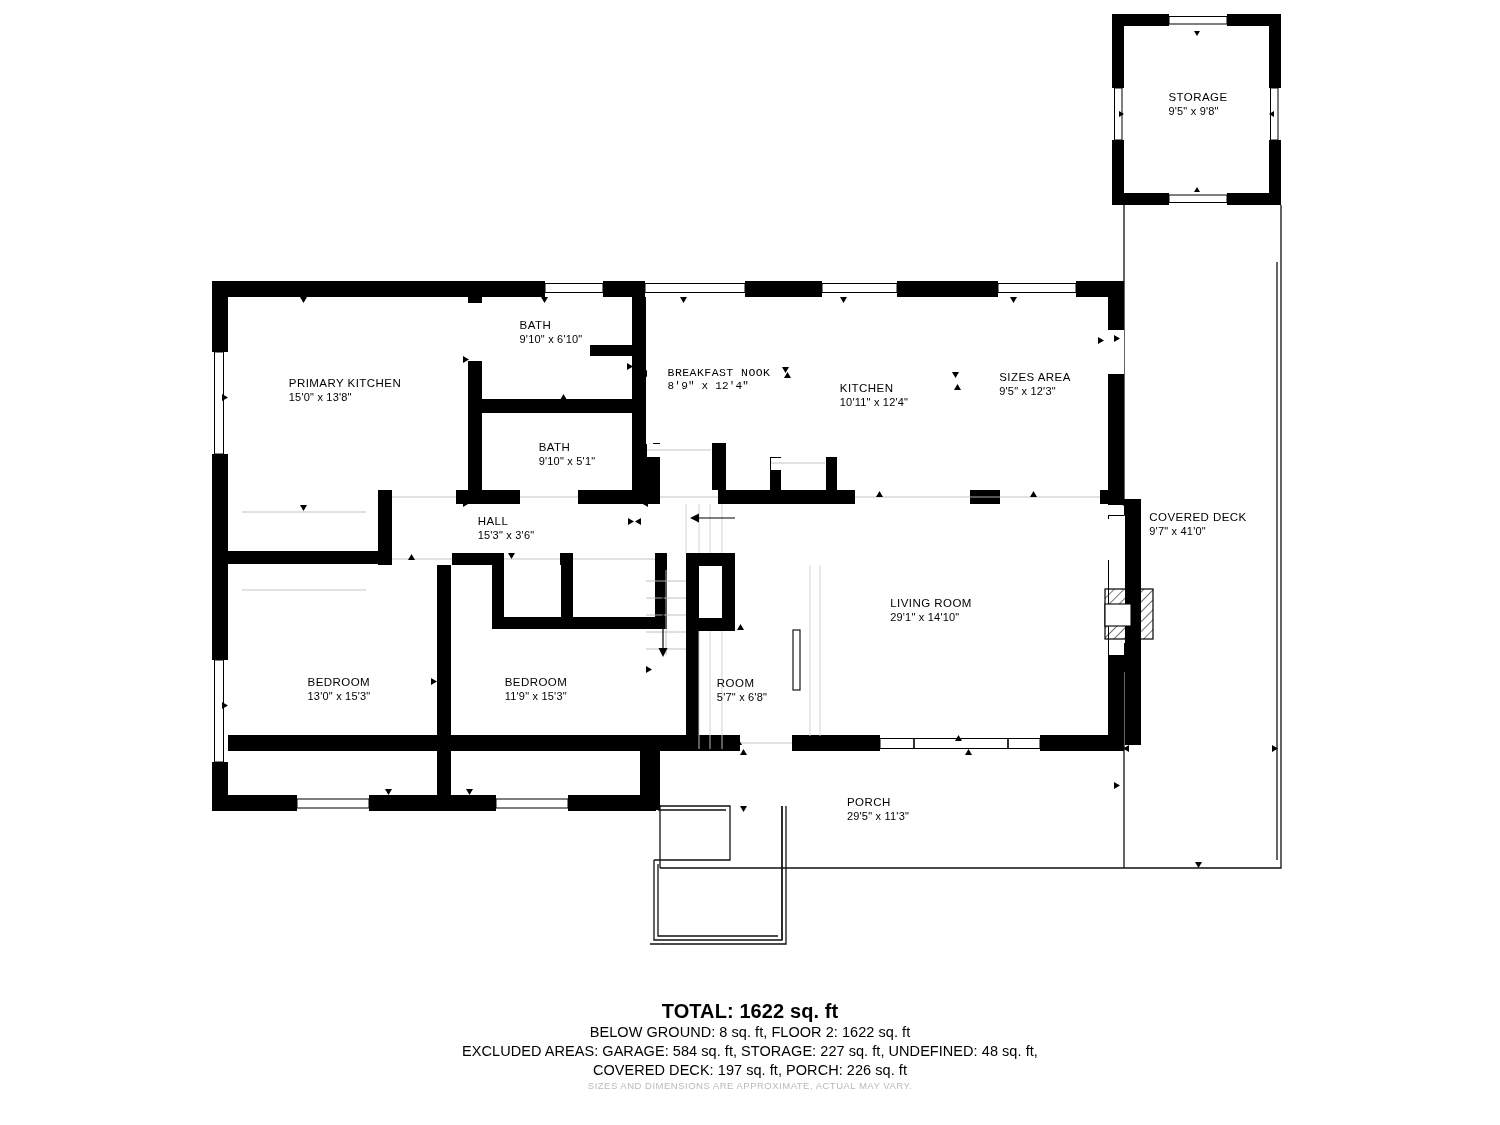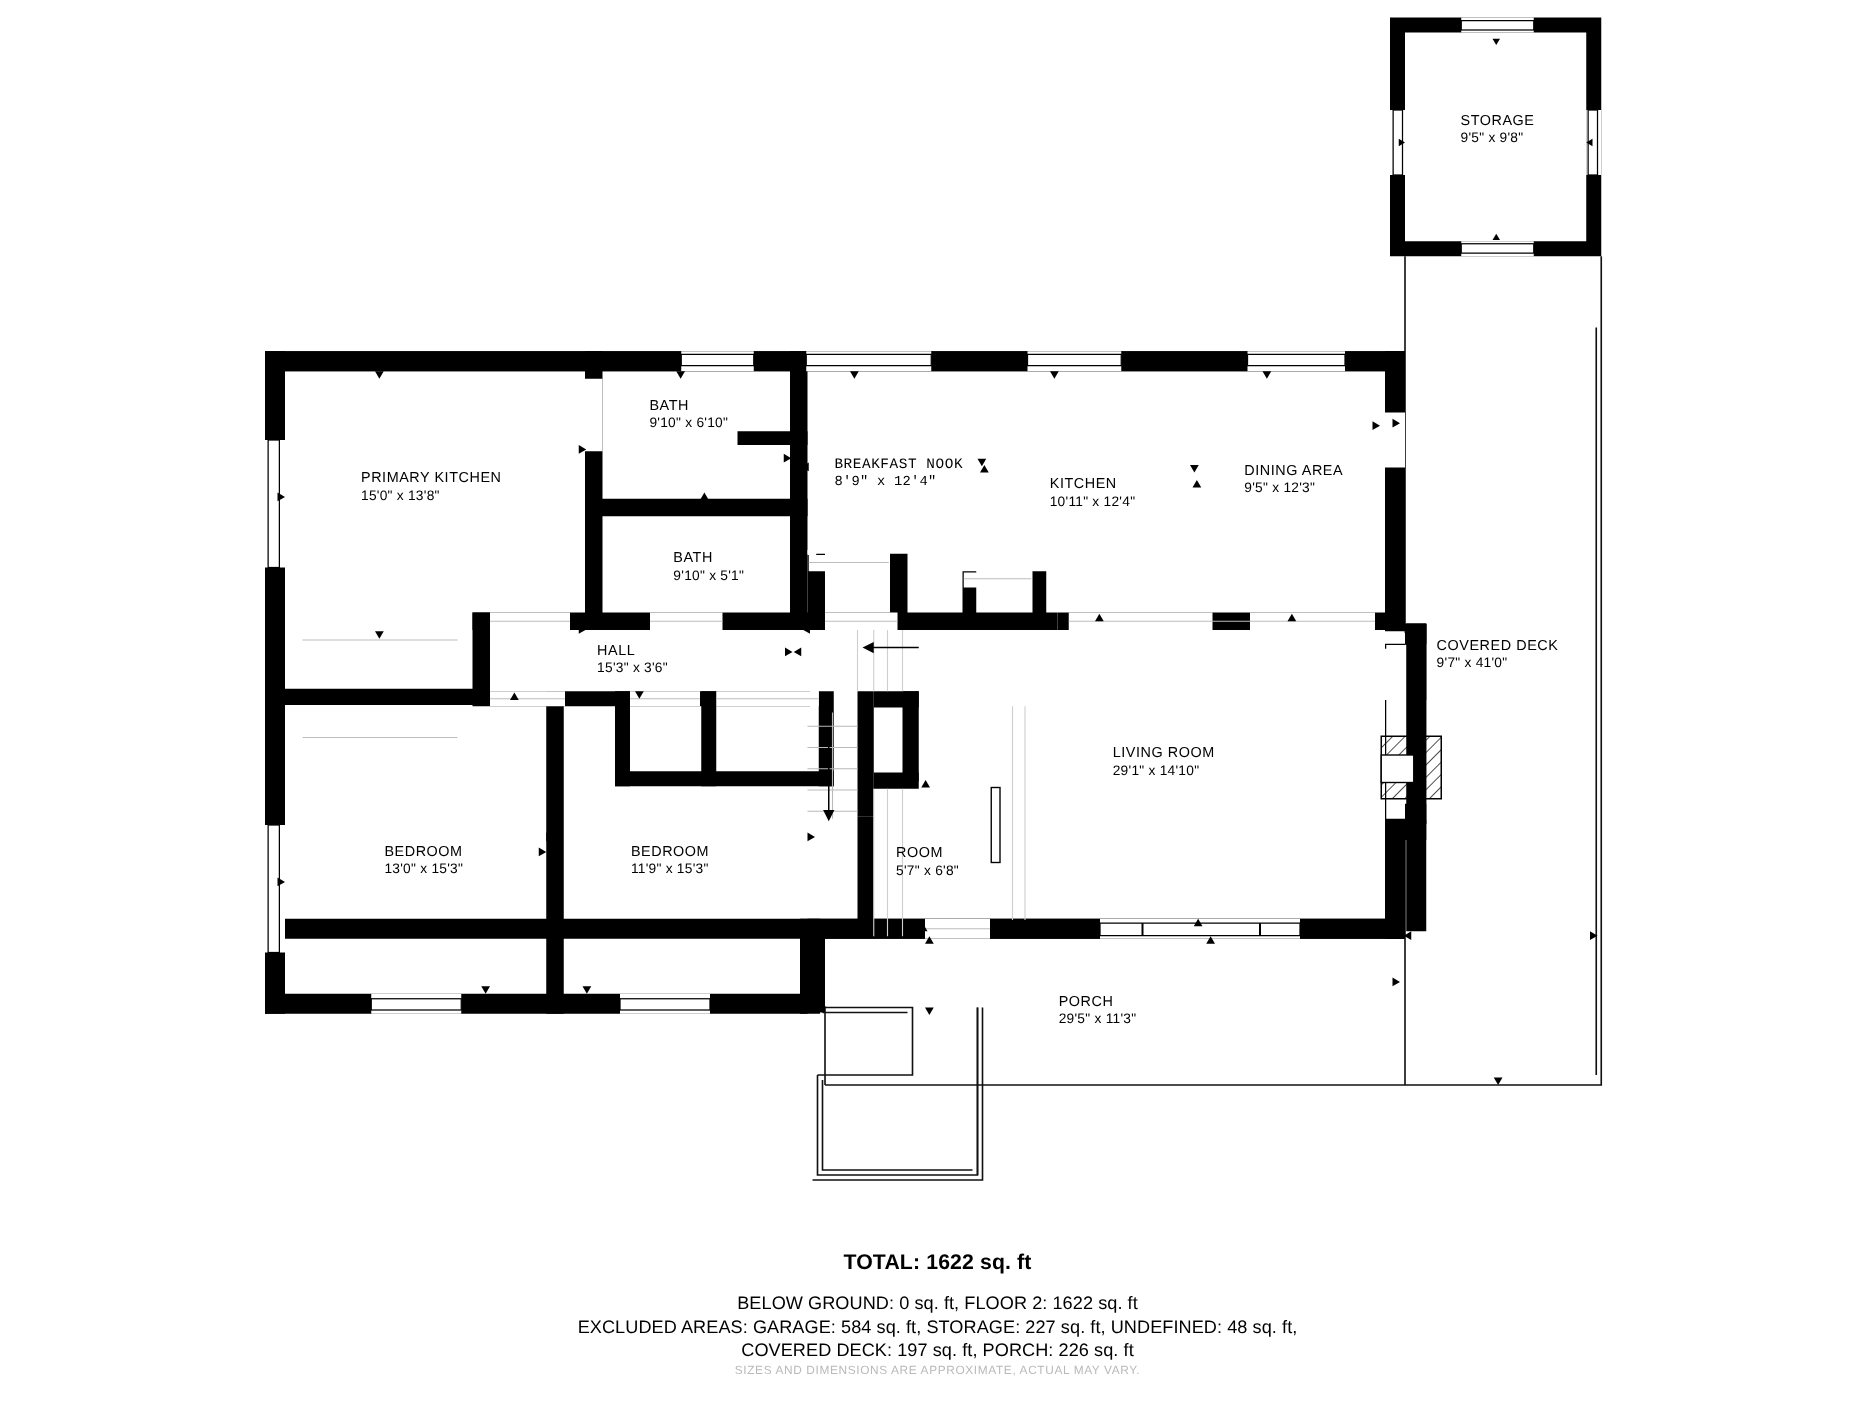--- a/index.html
+++ b/index.html
@@ -35,24 +35,24 @@
     font-weight:400;
   }
   
   #footer{
     position:absolute;
     left:0;right:0;
     top:1000px;
     text-align:center;
   }
   #footer .f-total{
-    font-size:17px;
+    font-size:20px;
     font-weight:bold;
     letter-spacing:0.1px;
-    margin-bottom:14px;
+    margin-bottom:0;
   }
   #footer .f-line{
     font-size:14.5px;
     letter-spacing:0.05px;
     line-height:1.32;
   }
   #footer .f-disclaimer{
     font-size:9.5px;
     letter-spacing:0.5px;
     color:#b9b9b9;
@@ -414,21 +414,21 @@
     <span class="rl-name">BREAKFAST NOOK</span>
     <span class="rl-dim">8'9" x 12'4"</span>
   </div>
 
   <div class="room-label" style="left:874px;top:395px;">
     <span class="rl-name">KITCHEN</span>
     <span class="rl-dim">10'11" x 12'4"</span>
   </div>
 
   <div class="room-label" style="left:1035px;top:384px;">
-    <span class="rl-name">DINING AREA</span>
+    <span class="rl-name">SIZES AREA</span>
     <span class="rl-dim">9'5" x 12'3"</span>
   </div>
 
   <div class="room-label" style="left:506px;top:517px;margin-top:11px;">
     <span class="rl-name">HALL</span>
     <span class="rl-dim">15'3" x 3'6"</span>
   </div>
 
   <div class="room-label" style="left:339px;top:689px;">
     <span class="rl-name">BEDROOM</span>
@@ -457,17 +457,17 @@
 
   <div class="room-label" style="left:878px;top:809px;">
     <span class="rl-name">PORCH</span>
     <span class="rl-dim">29'5" x 11'3"</span>
   </div>
 
 </div>
 
 <div id="footer">
   <div class="f-total">TOTAL: 1622 sq. ft</div>
-  <div class="f-line">BELOW GROUND: 0 sq. ft, FLOOR 2: 1622 sq. ft</div>
+  <div class="f-line">BELOW GROUND: 8 sq. ft, FLOOR 2: 1622 sq. ft</div>
   <div class="f-line">EXCLUDED AREAS: GARAGE: 584 sq. ft, STORAGE: 227 sq. ft, UNDEFINED: 48 sq. ft,</div>
   <div class="f-line">COVERED DECK: 197 sq. ft, PORCH: 226 sq. ft</div>
   <div class="f-disclaimer">SIZES AND DIMENSIONS ARE APPROXIMATE, ACTUAL MAY VARY.</div>
 </div>
 
 </body></html>

